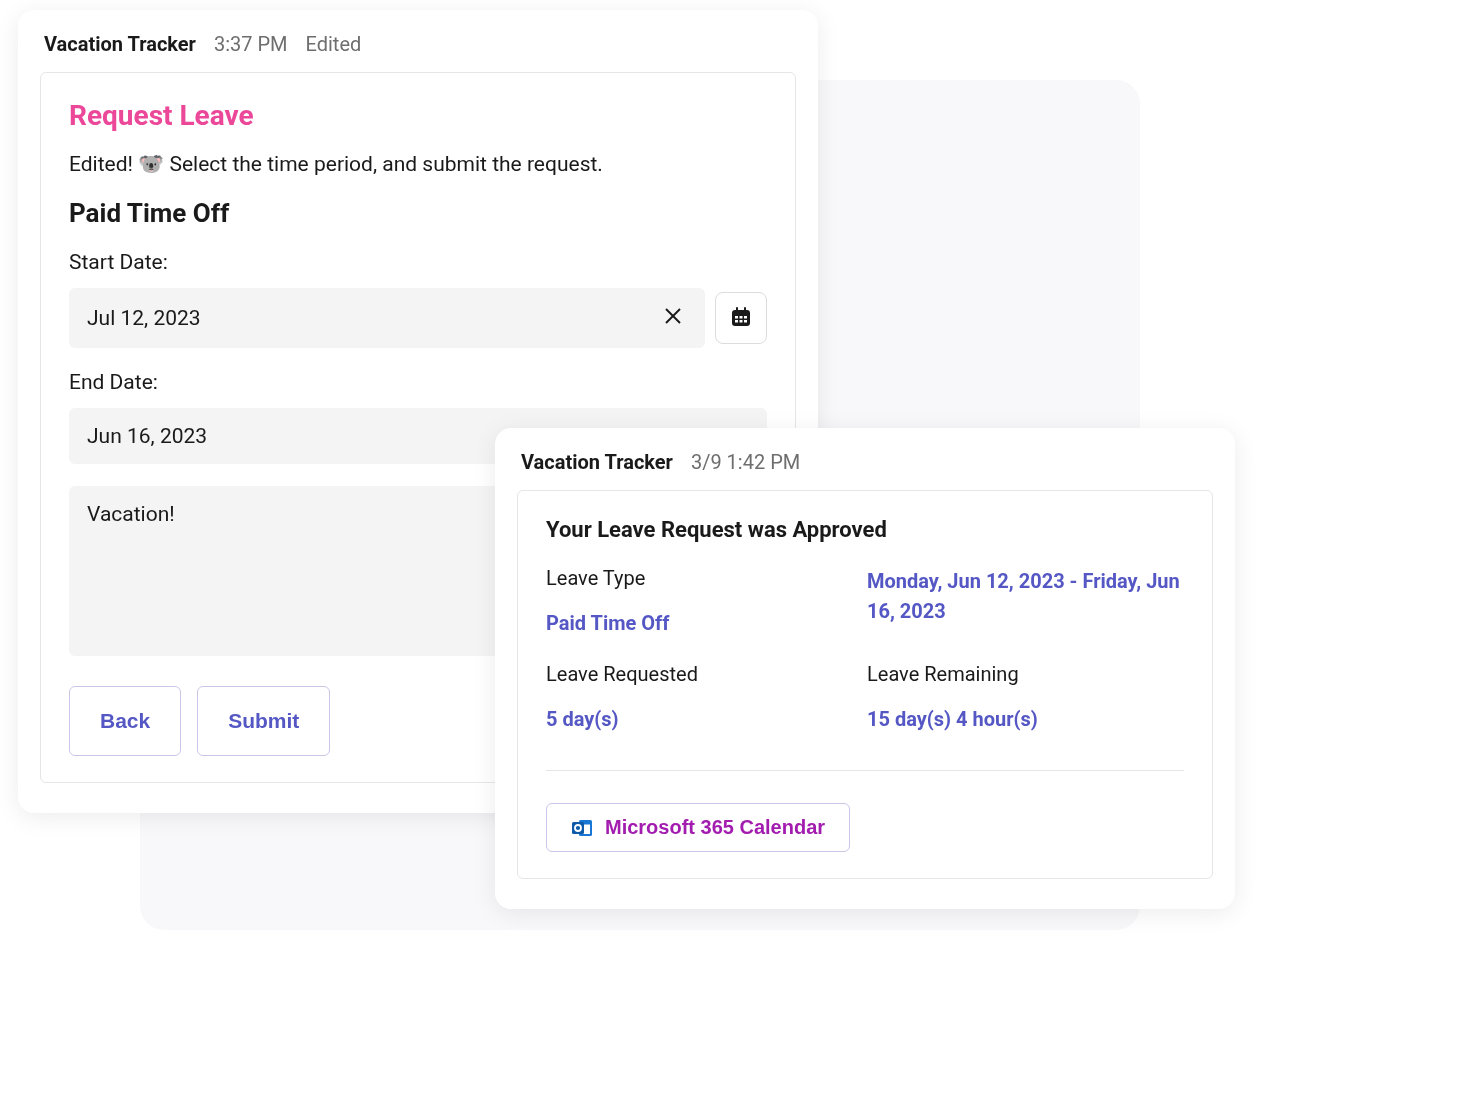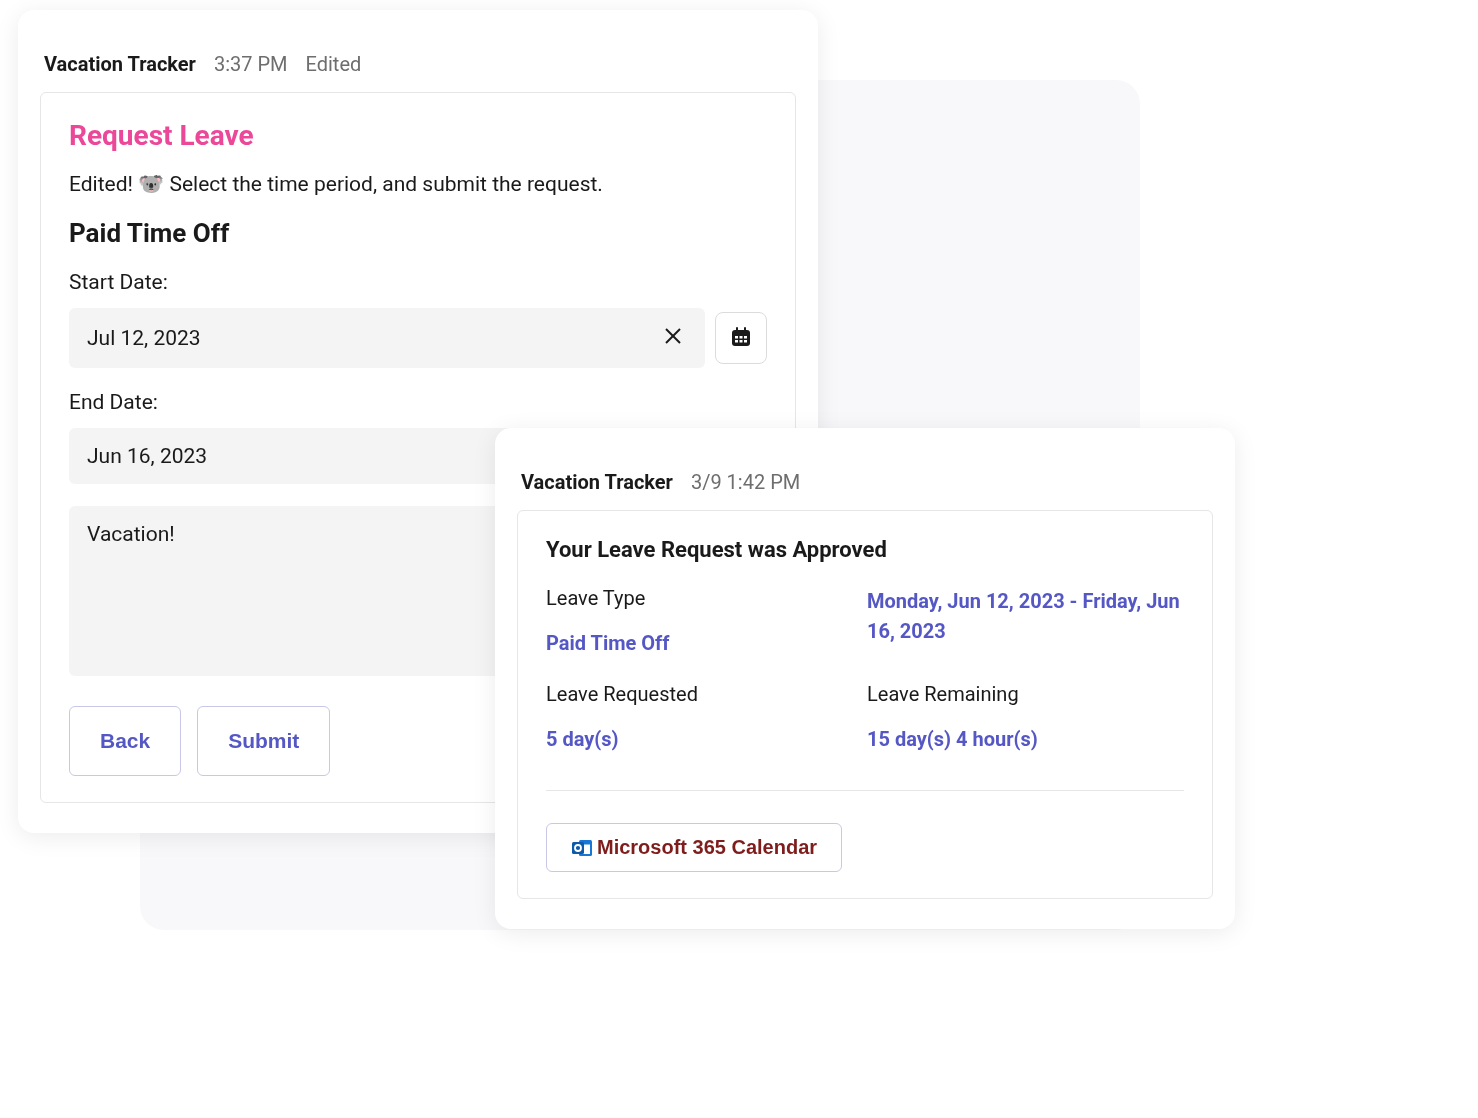--- a/index.html
+++ b/index.html
@@ -39,21 +39,20 @@
       top: 428px;
       left: 495px;
       width: 740px;
       padding: 22px 0 30px 0;
     }
     .card-header {
       display: flex;
       align-items: baseline;
       gap: 18px;
       padding: 0 26px 16px 26px;
-      margin-top: 20px;
     }
     .card-header .app {
       font-weight: 700;
       font-size: 20px;
       color: #1a1a1a;
     }
     .card-header .time {
       font-size: 20px;
       color: #6e6e6e;
     }
@@ -176,28 +175,28 @@
       line-height: 1.5;
     }
     .divider {
       border: none;
       border-top: 1px solid #e6e6e6;
       margin: 12px 0 32px 0;
     }
     .calendar-btn {
       display: inline-flex;
       align-items: center;
-      gap: 4px;
+      gap: 12px;
       background: #fff;
       border: 1.5px solid #c9c7e8;
       border-radius: 6px;
       padding: 12px 24px;
       font-size: 20px;
       font-weight: 700;
-      color: #7f1d1d;
+      color: #a21caf;
       cursor: pointer;
     }
     .outlook-icon {
       width: 22px;
       height: 22px;
       display: inline-block;
     }
   </style>
 </head>
 <body>

